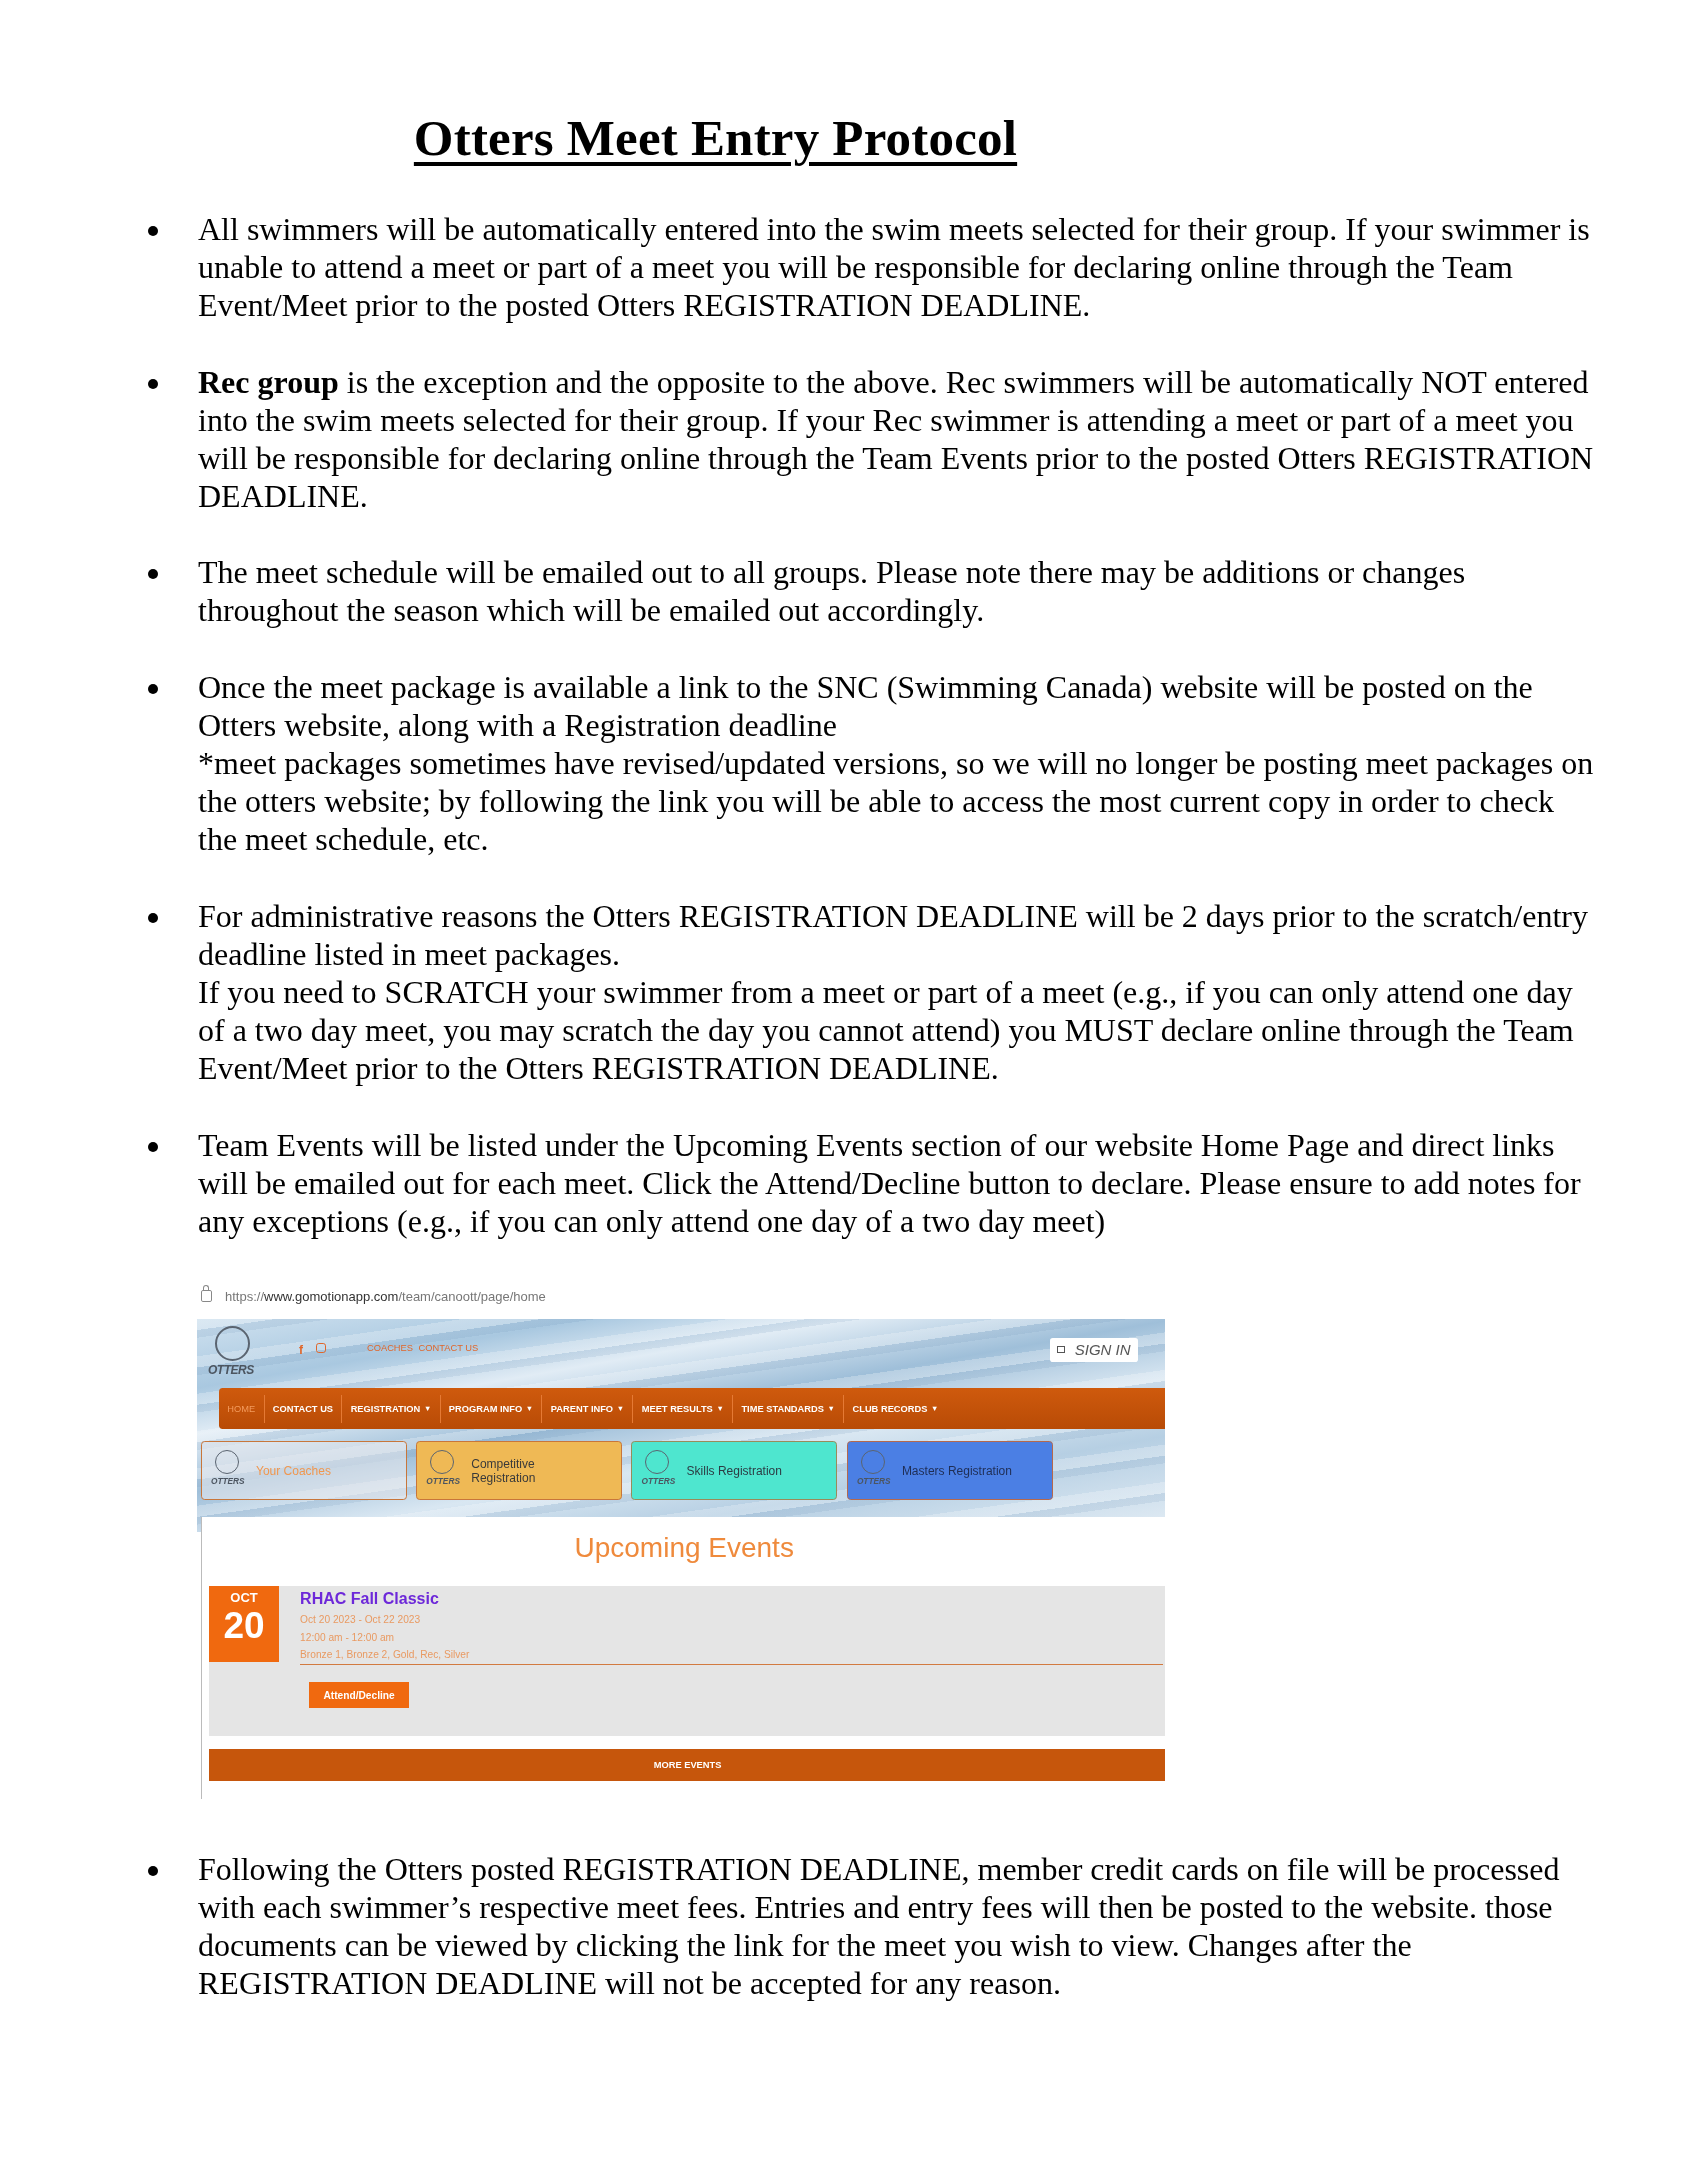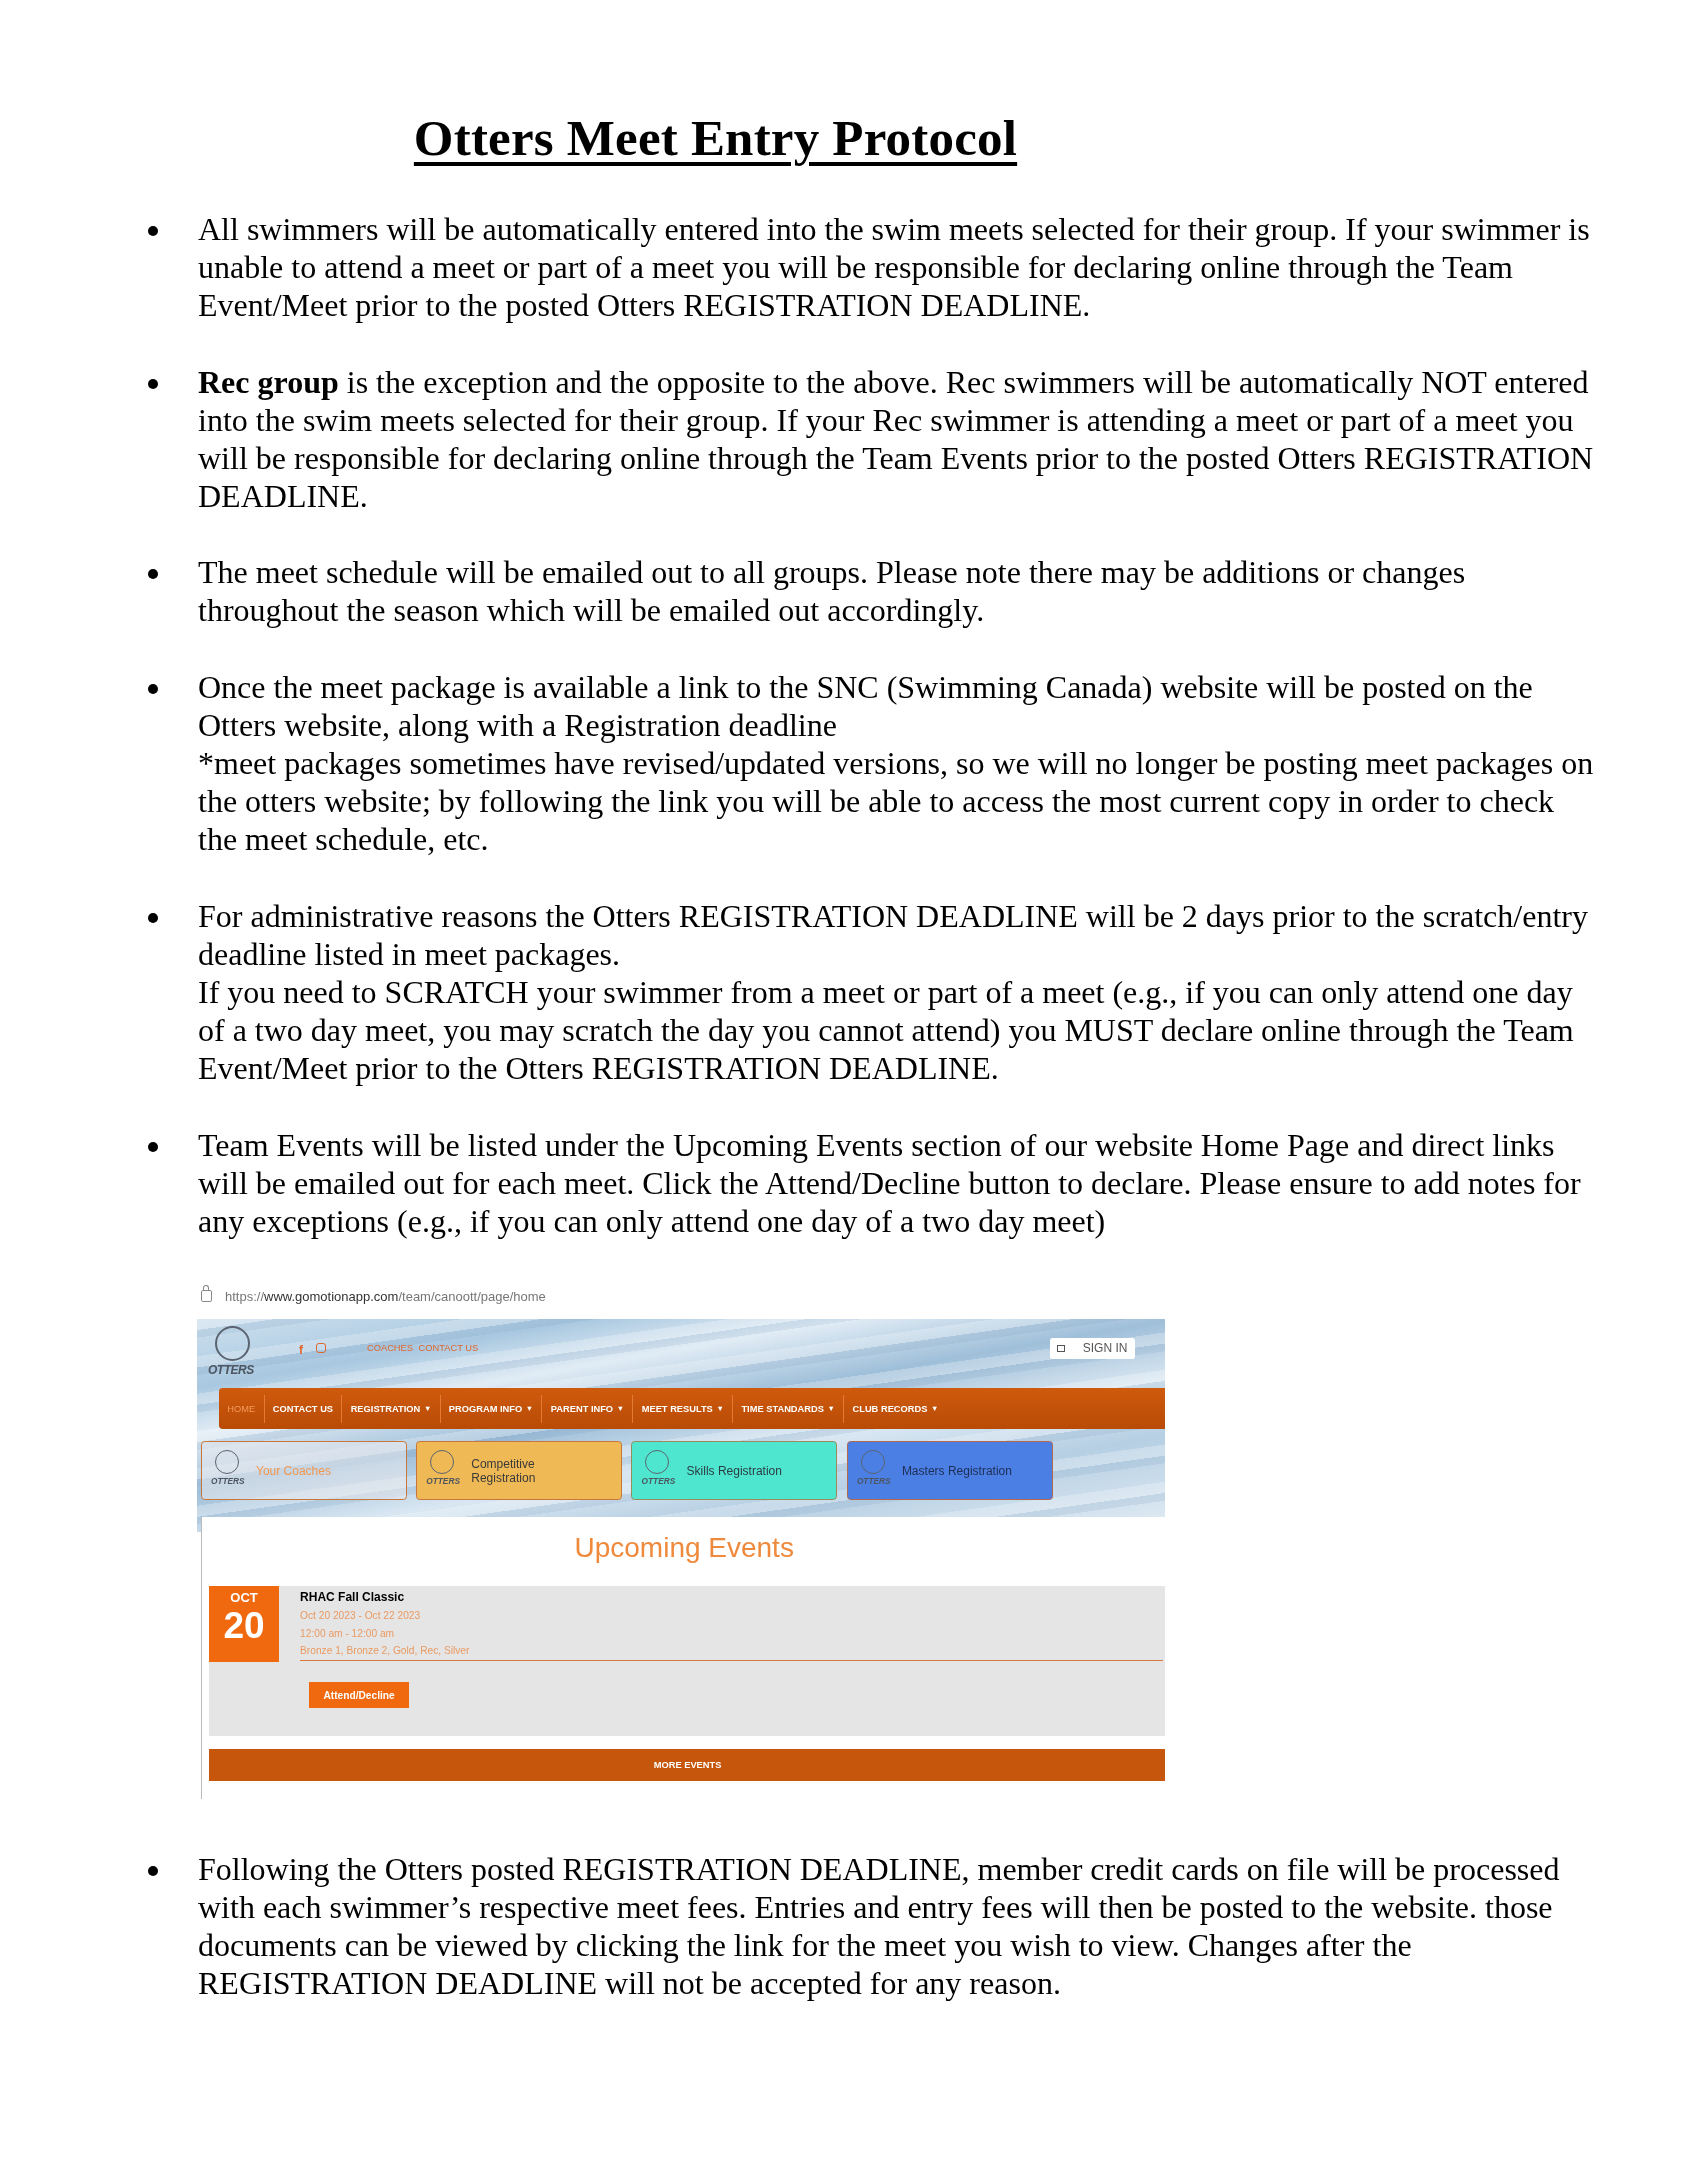--- a/index.html
+++ b/index.html
@@ -23,21 +23,21 @@
   .hero { position:absolute; left:0; top:0; width:968px; height:213px;
           background: linear-gradient(170deg, #cfe1ef 0%, #a9c8e0 18%, #e1ecf5 30%, #9fbfd9 45%, #d9e7f2 60%, #b6cfe3 75%, #e3edf5 100%); }
   .hero::after { content:""; position:absolute; inset:0;
           background: repeating-linear-gradient(172deg, rgba(255,255,255,0.25) 0 11px, rgba(90,130,170,0.12) 11px 18.6px, rgba(255,255,255,0) 18.6px 37px); }
   .logo { position:absolute; left:11px; top:7.4px; width:52px; height:58px; z-index:2; }
   .logo .circle { position:absolute; left:7.4px; top:0; width:35px; height:35px; border:2.8px solid #5a6470; border-radius:50%; box-sizing:border-box; }
   .logo .word { position:absolute; left:0; top:37px; font-size:12px; font-weight:bold; font-style:italic; color:#4c5560; letter-spacing:-0.5px; }
   .social { position:absolute; left:102px; top:24px; display:flex; gap:13px; z-index:2; color:#e0662a; font-size:12px; font-weight:bold; }
   .social .insta { width:10.2px; height:10.2px; border:1.9px solid #e0662a; border-radius:2.8px; box-sizing:border-box; }
   .toplinks { position:absolute; left:170px; top:24px; display:flex; gap:5.6px; z-index:2; font-size:9.3px; color:#e0662a; }
-  .signin { position:absolute; left:853px; top:18.6px; z-index:2; background:#fff; border-radius:2.8px; padding:3.7px 7.4px; font-size:12px; color:#555; display:flex; align-items:center; gap:18px; }
+  .signin { position:absolute; left:853px; top:18.6px; z-index:2; background:#fff; border-radius:2.8px; padding:3.7px 7.4px; font-size:15px; color:#555; display:flex; align-items:center; gap:10px;font-style:italic; }
   .signin .ico { width:7.4px; height:7.4px; border:1.1px solid #555; box-sizing:border-box; }
   .nav { position:absolute; left:0; top:69px; width:968px; height:41px; z-index:2; border-radius:3.7px;
          background:linear-gradient(#cf5a0d,#b84b06); display:flex; align-items:center;margin-left:22px; }
   .nav .ni { color:#fff; font-size:9.3px; font-weight:bold; padding:0 8.3px; height:28px; display:flex; align-items:center; gap:3.7px; border-right:0.9px solid #e57a35; white-space:nowrap; }
   .nav .ni.home { color:#f39b5d; font-weight:normal; }
   .nav .ni:last-child { border-right:none; }
   .nav .chev { font-size:7.4px; }
   .tiles { position:absolute; left:3.7px; top:122px; z-index:2; display:flex; gap:9.3px; }
   .tile { width:206px; height:59px; border-radius:3.7px; border:1.4px solid #c8763a; display:flex; align-items:center; box-sizing:border-box; padding-left:9.3px; gap:13px; font-size:12px; }
   .tile .tlogo { width:32px; height:41px; position:relative; }
@@ -47,21 +47,21 @@
   .t2 { background:#efb955; color:#3a3a3a; }
   .t3 { background:#4ee6cf; color:#2c3c44; border-color:#9a8b5a; }
   .t4 { background:#4b7fe4; color:#1f2e55; border-color:#b5684c; }
   .panel { position:absolute; left:3.7px; top:198px; width:965px; height:282px; background:#fff; border-left:1.4px solid #bbb; }
   .up-title { position:absolute; left:0; width:965px; top:15px; text-align:center; font-size:28px; font-weight:normal; color:#ef8a3c; }
   .event { position:absolute; left:7.4px; top:69px; width:957px; height:150px; background:#e5e5e5; }
   .datebox { position:absolute; left:0; top:0; width:70px; height:76px; background:#f0690f; color:#fff; text-align:center; }
   .datebox .mo { font-size:13px; font-weight:bold; margin-top:3.7px; }
   .datebox .dy { font-size:37px; font-weight:bold; line-height:41px; }
   .evinfo { position:absolute; left:91px; top:3.7px; width:863px; border-bottom:1.4px solid #d27a40; padding-bottom:3.7px; }
-  .evname { font-size:12px; font-weight:bold; color:#000000; }
+  .evname { font-size:16px; font-weight:bold; color:#6d28d9; }
   .evline { font-size:10.2px; color:#e99a62; margin-top:6.5px; }
   .attend { position:absolute; left:100px; top:96px; width:100px; height:26px; background:#f0690f; color:#fff; font-size:10.2px; font-weight:bold; display:flex; align-items:center; justify-content:center; }
   .more { position:absolute; left:7.4px; top:232px; width:957px; height:32px; background:#c6560c; color:#fff; font-size:9.3px; font-weight:bold; display:flex; align-items:center; justify-content:center; }
 </style>
 </head>
 <body>
 
 <div class="title">Otters Meet Entry Protocol</div>
 
 <div class="item" style="top:210px;">

